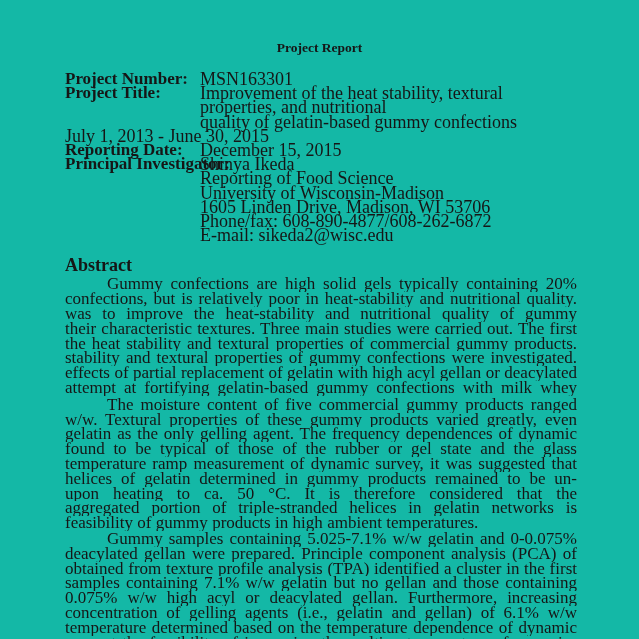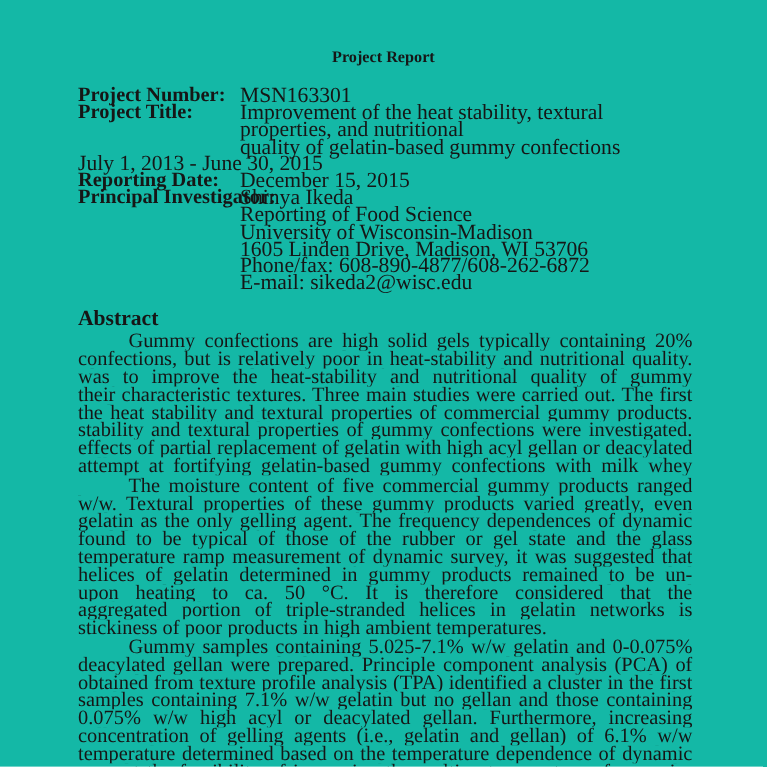--- a/index.html
+++ b/index.html
@@ -118,21 +118,21 @@
       </div>
       <div class="paragraph">
         <div class="line first">The moisture content of five commercial gummy products ranged between 14.7 and 19.0%</div>
         <div class="line">w/w. Textural properties of these gummy products varied greatly, even within those contained</div>
         <div class="line">gelatin as the only gelling agent. The frequency dependences of dynamic moduli of these gels were</div>
         <div class="line">found to be typical of those of the rubber or gel state and the glass transition state. From the</div>
         <div class="line">temperature ramp measurement of dynamic survey, it was suggested that some of triple-stranded</div>
         <div class="line">helices of gelatin determined in gummy products remained to be un-aggregated and dissociated</div>
         <div class="line">upon heating to ca. 50 °C. It is therefore considered that the conformational transition of an un-</div>
         <div class="line">aggregated portion of triple-stranded helices in gelatin networks is responsible for the pronounced</div>
-        <div class="line last">stickiness of poor products in high ambient temperatures.</div>
+        <div class="line last">feasibility of gummy products in high ambient temperatures.</div>
       </div>
       <div class="paragraph clipped">
         <div class="line first">Gummy samples containing 5.025-7.1% w/w gelatin and 0-0.075% w/w high acyl or</div>
         <div class="line">deacylated gellan were prepared. Principle component analysis (PCA) of textural attributes</div>
         <div class="line">obtained from texture profile analysis (TPA) identified a cluster in the first quadrant formed by</div>
         <div class="line">samples containing 7.1% w/w gelatin but no gellan and those containing 6.025% w/w gelatin and</div>
         <div class="line">0.075% w/w high acyl or deacylated gellan. Furthermore, increasing gellan concentration at a total</div>
         <div class="line">concentration of gelling agents (i.e., gelatin and gellan) of 6.1% w/w increased the melting</div>
         <div class="line">temperature determined based on the temperature dependence of dynamic moduli. These results</div>
         <div class="line">support the feasibility of improving the melting temperature of gummies by levels that might be</div>

